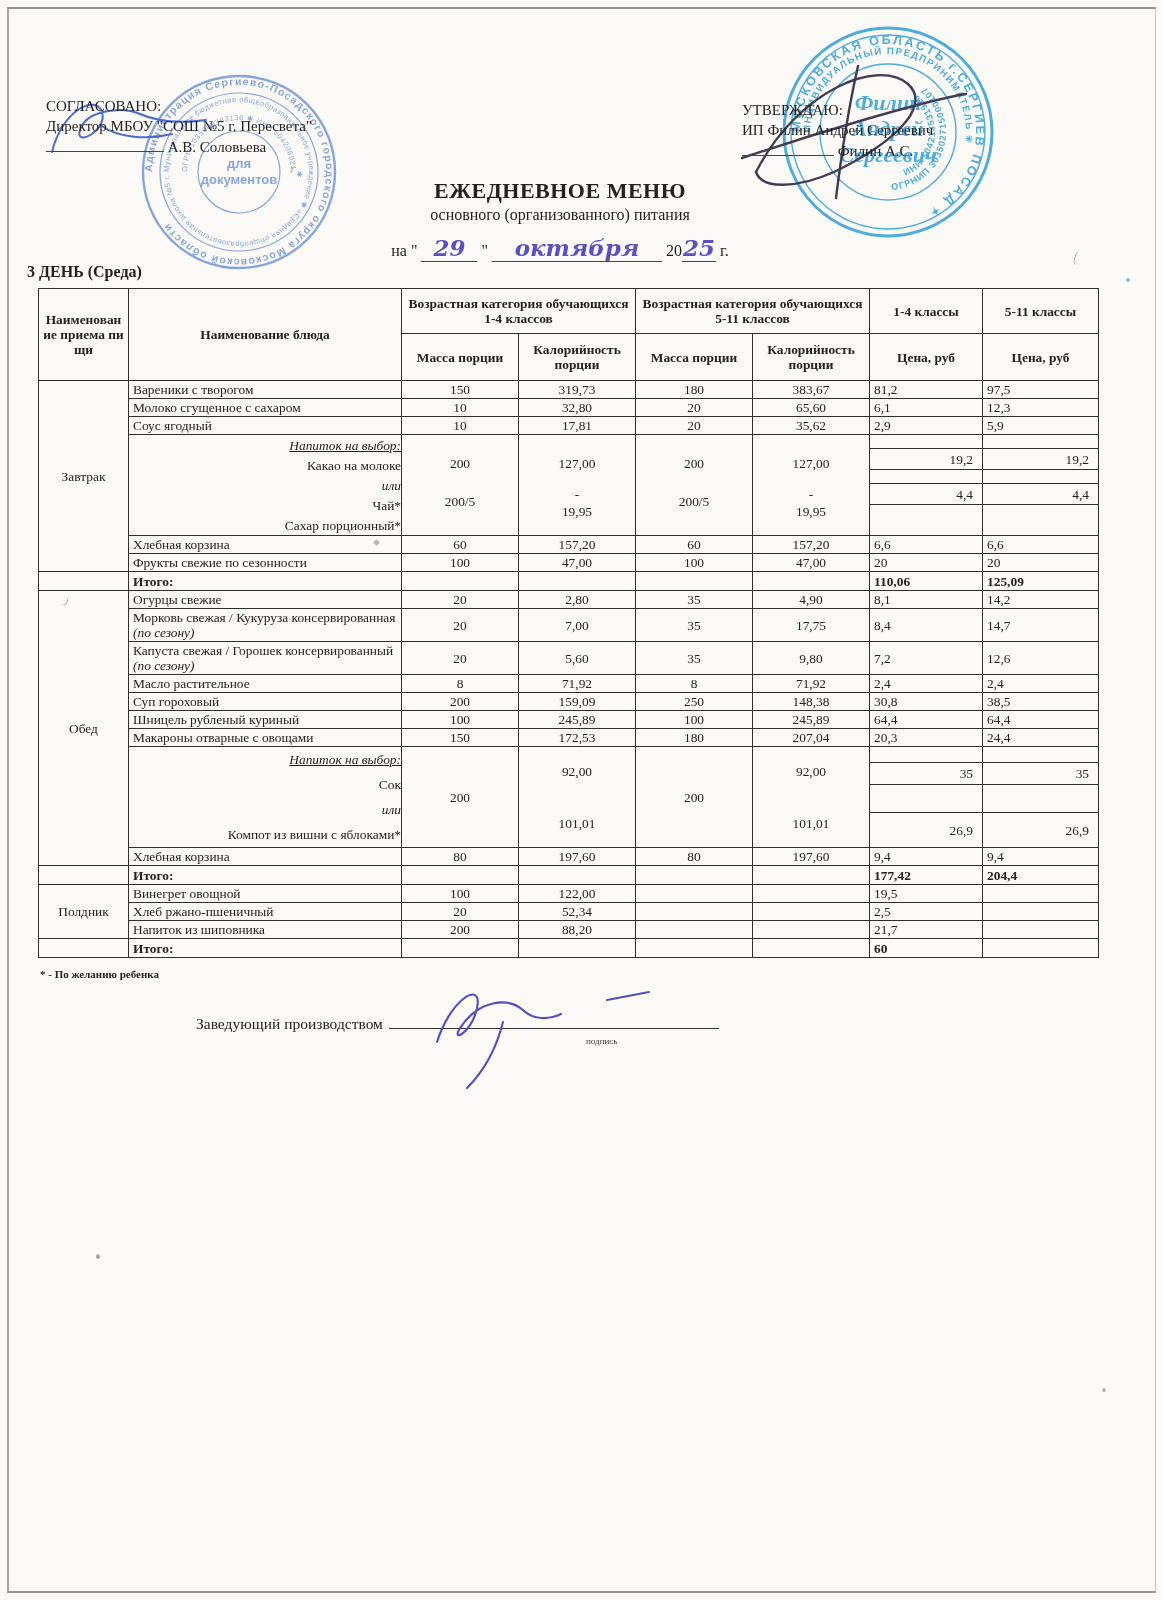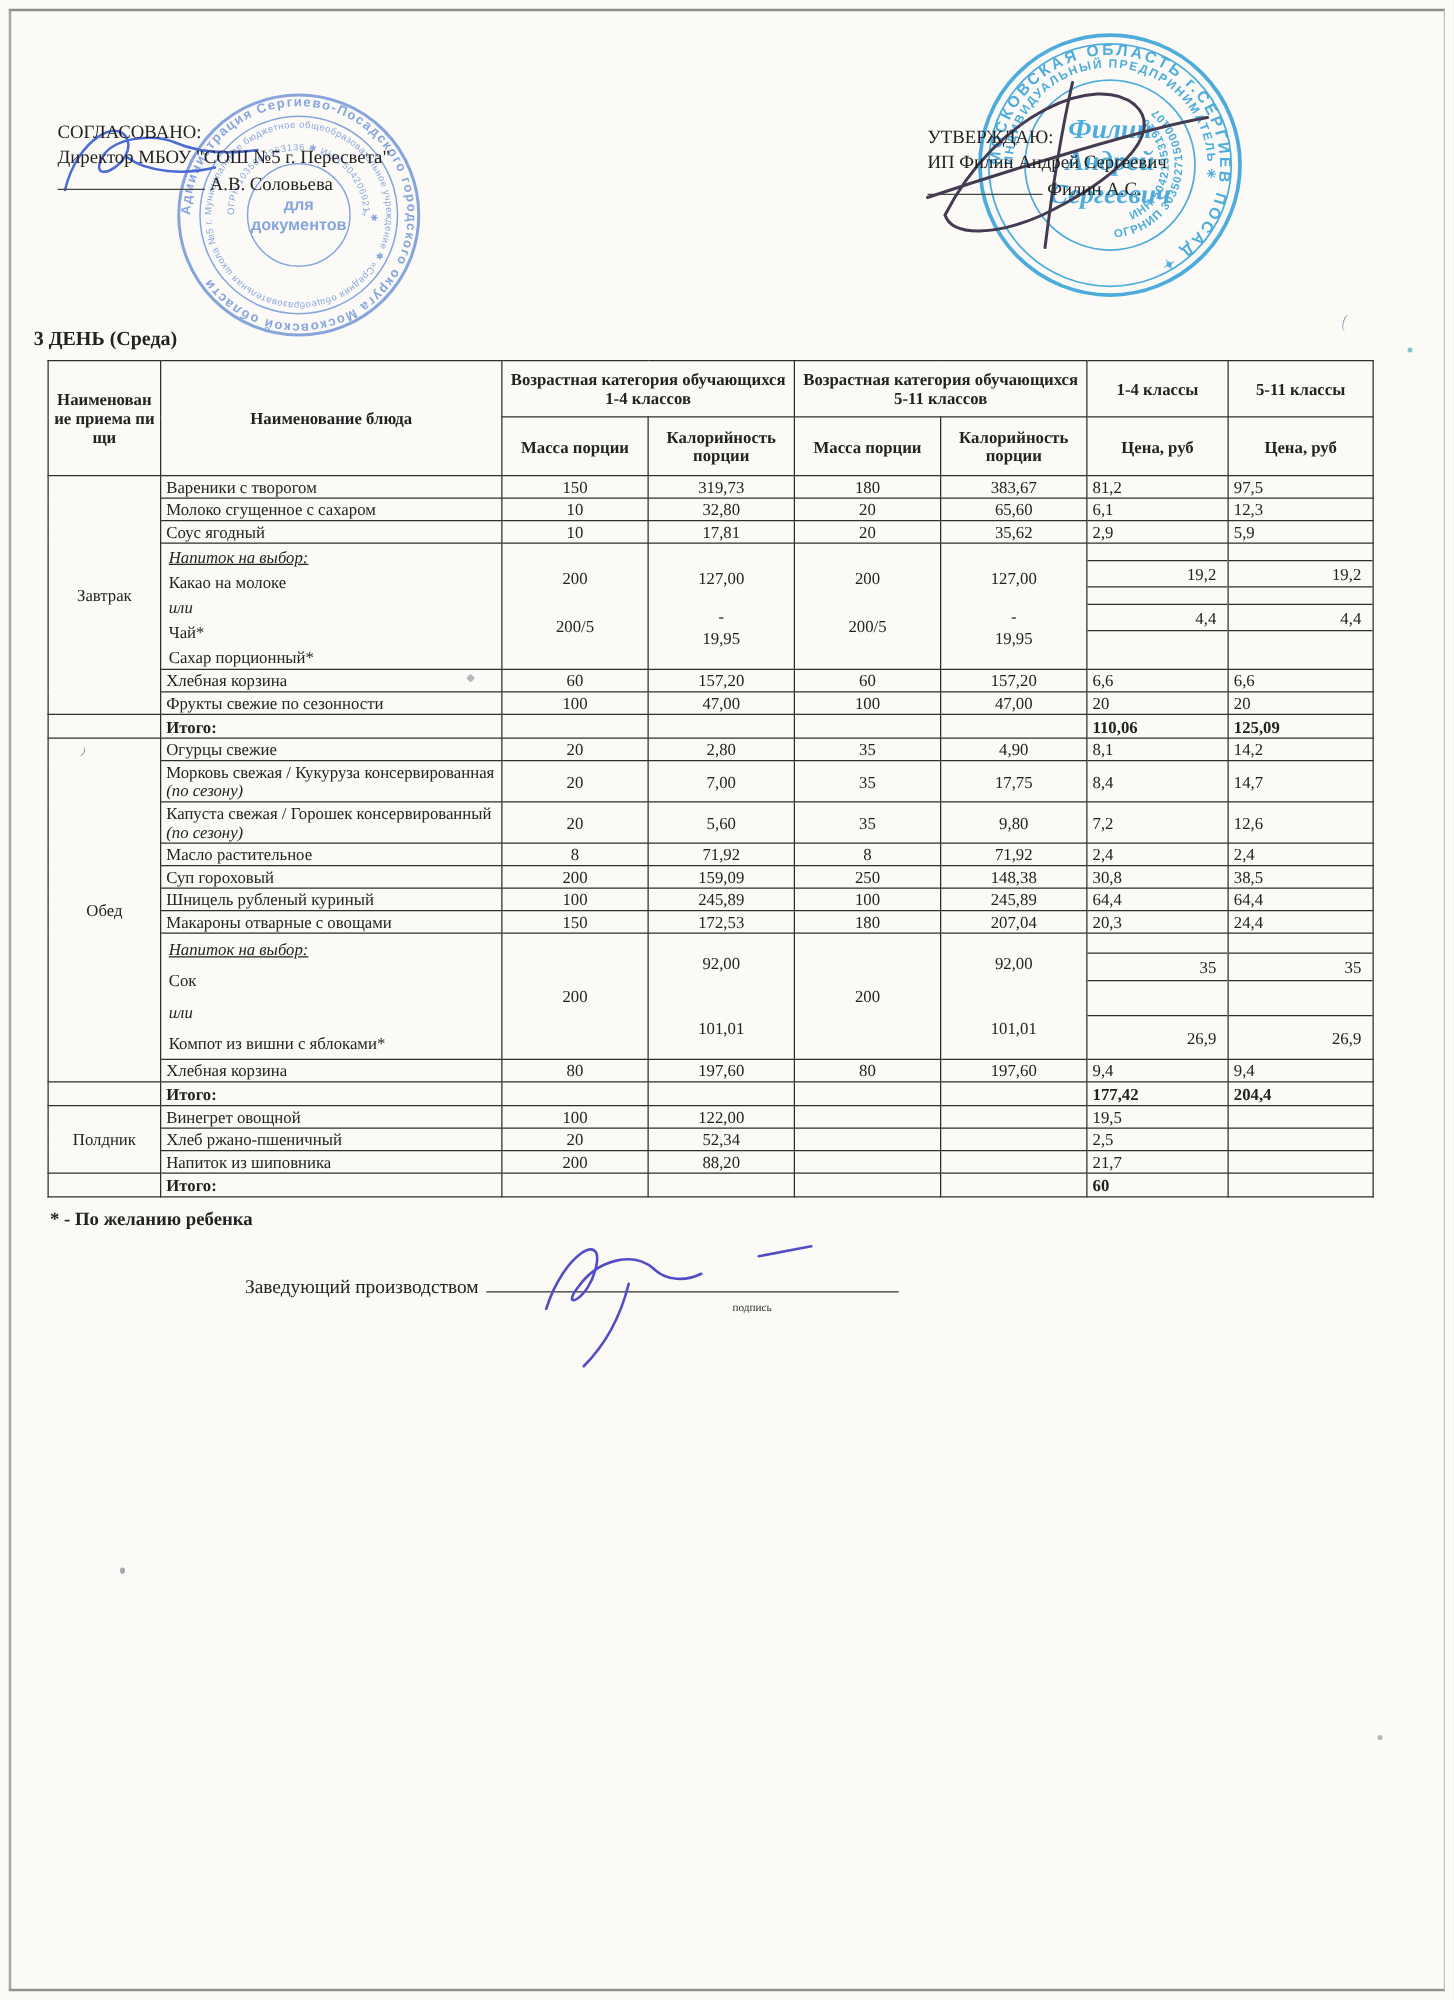--- a/index.html
+++ b/index.html
@@ -38,32 +38,32 @@
   tbody tr.total-row{height:19px;}
   td.dish-cell{text-align:left;padding-left:6px;}
   td.dish-cell em{font-style:italic;text-align:right;}
   td.num-cell{text-align:center;}
   td.price-cell{padding-right:9px;}
   td.meal-cell{text-align:center;}
   td.total-label{font-weight:bold;text-align:left;padding-left:6px;}
   td.total-val{font-weight:bold;}
   tr.drink-row td{padding:0;}
   td.drink-lines{display:table-cell;}
-  td.drink-lines .dl{padding-left:6px;text-align:left;}
+  td.drink-lines .dl{padding-left:6px;text-align:right;}
   td.drink-lines .dl.u{font-style:italic;text-decoration:underline;}
   td.drink-lines .dl.i{font-style:italic;}
   .dl-wrap{display:flex;flex-direction:column;justify-content:space-around;height:100%;}
   td.rel{position:relative;}
   td.rel span.abs{position:absolute;left:0;right:0;text-align:center;transform:translateY(-50%);}
   td.price-sub{vertical-align:top;}
   .psr{display:flex;align-items:center;justify-content:flex-end;padding-right:9px;
        border-bottom:1.2px solid #2e2e2e;box-sizing:border-box;}
   .psr:last-child{border-bottom:none;}
   
-  .footnote{margin:10px 0 0 40px;font-size:15px;font-weight:bold;}
+  .footnote{margin:10px 0 0 40px;font-size:11px;font-weight:bold;}
   .sig-block{position:relative;margin:34px 0 0 196px;font-size:15.5px;width:600px;height:70px;}
   .sig-label{display:inline-block;}
   .sig-rule{display:inline-block;width:330px;border-bottom:1.3px solid #333;height:14px;margin-left:6px;}
   .sig-caption{position:absolute;left:390px;top:22px;font-size:9px;color:#333;}
   .speck{position:absolute;border-radius:50%;pointer-events:none;}
 </style>
 </head>
 <body>
 
 <div class="page">
@@ -148,20 +148,32 @@
     </g>
   </svg>
 
   <svg class="sig" style="left:44px;top:90px;" width="170" height="75" viewBox="0 0 170 75">
     <g fill="none" stroke="#4b6bd4" stroke-width="2" stroke-linecap="round">
       <path d="M8,62 C18,20 52,4 58,22 C64,40 30,58 36,40 C42,20 78,16 96,24 C112,31 134,34 162,30"></path>
       <path d="M58,36 C74,48 104,50 128,44"></path>
     </g>
   </svg>
 
+  <div class="title-block">
+    <div class="title-main">ЕЖЕДНЕВНОЕ МЕНЮ</div>
+    <div class="title-sub">основного (организованного) питания</div>
+    <div class="date-line">
+      <span>на "</span>
+      <span class="hw-slot" style="width:56px"><span class="hw">29</span></span>
+      <span>"</span>
+      <span class="hw-slot" style="width:170px"><span class="hw">октября</span></span>
+      <span>20</span><span class="hw-slot" style="width:34px"><span class="hw">25</span></span>
+      <span>г.</span>
+    </div>
+  </div>
 
   <div class="day-label">3 ДЕНЬ (Среда)</div>
 
   <table class="menu">
     <colgroup>
       <col class="c1">
         <col class="c2">
         <col class="c3">
         <col class="c4">
       <col class="c5">

